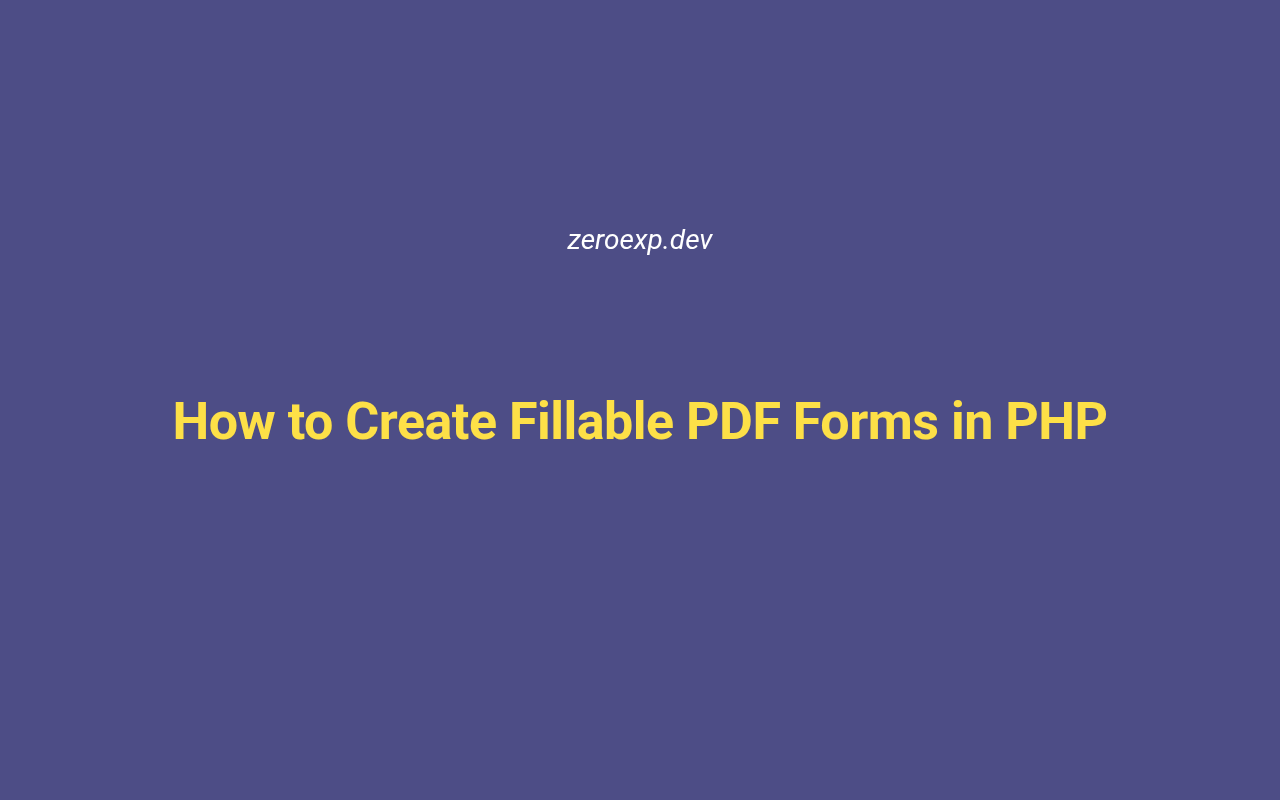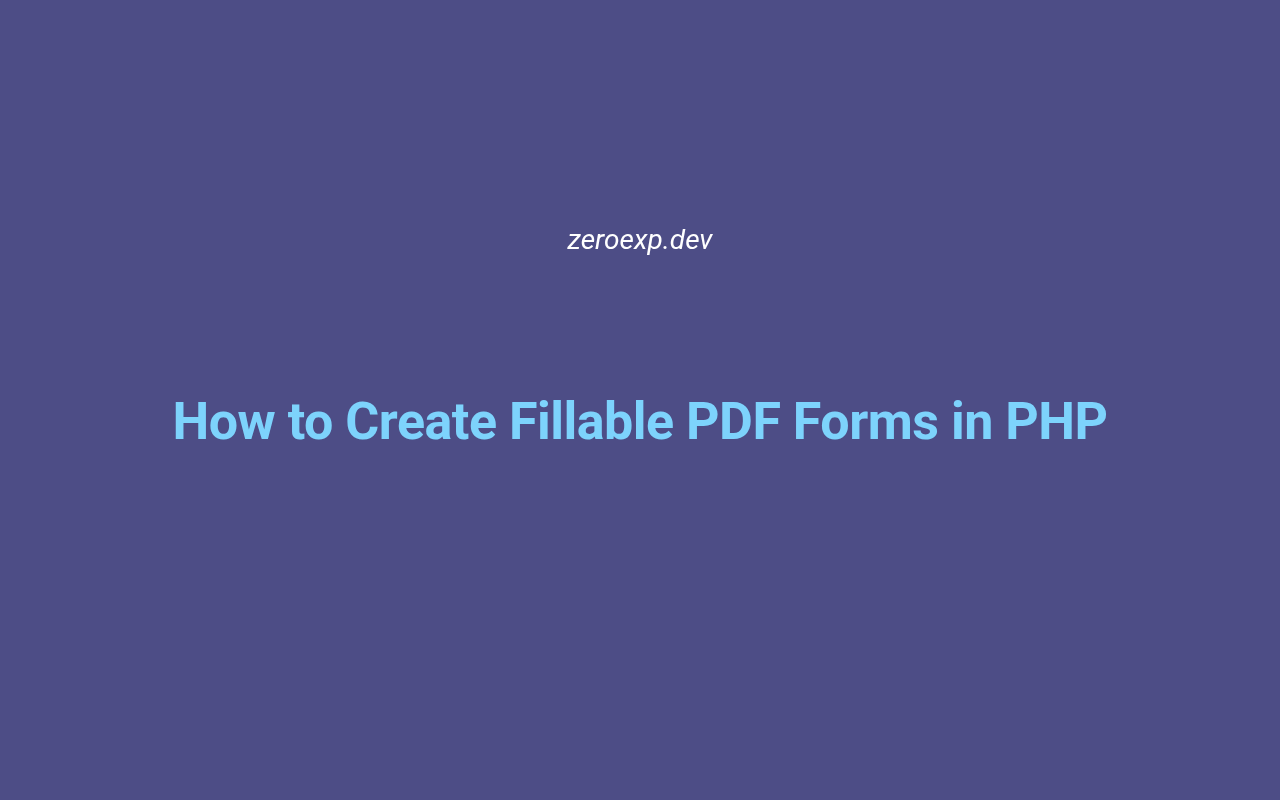--- a/index.html
+++ b/index.html
@@ -26,21 +26,21 @@
       transform: translateY(-62px);
     }
     .site-name {
       color: #ffffff;
       font-style: italic;
       font-size: 28px;
       font-weight: 400;
       margin-bottom: 135px;
     }
     .page-title {
-      color: #7dd3fc;
+      color: #fde047;
       font-size: 52px;
       font-weight: 700;
       letter-spacing: -0.5px;
       line-height: 1.2;
     }
   </style>
 </head>
 <body>
 
 <div class="container">

